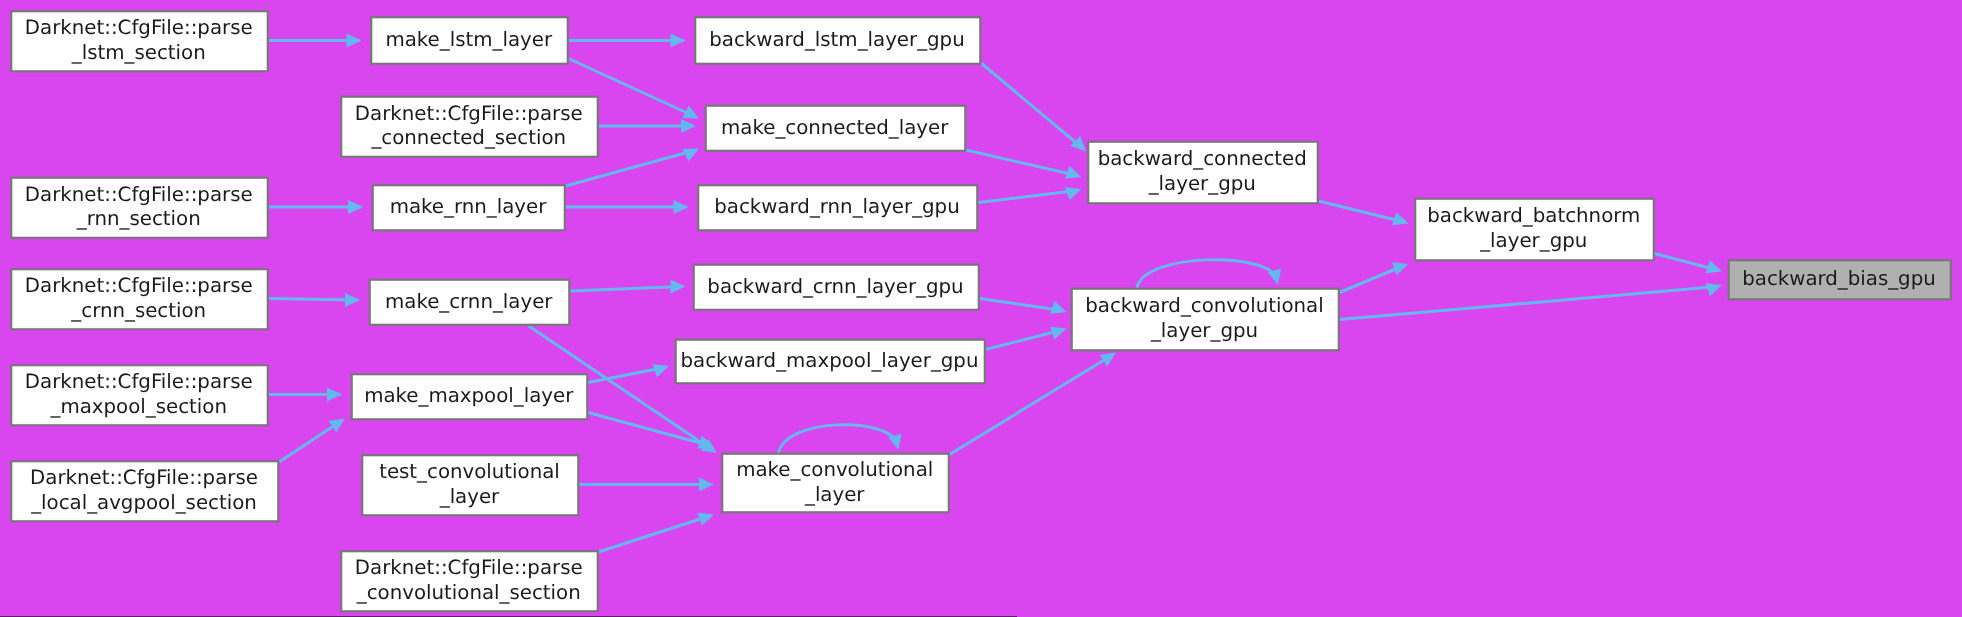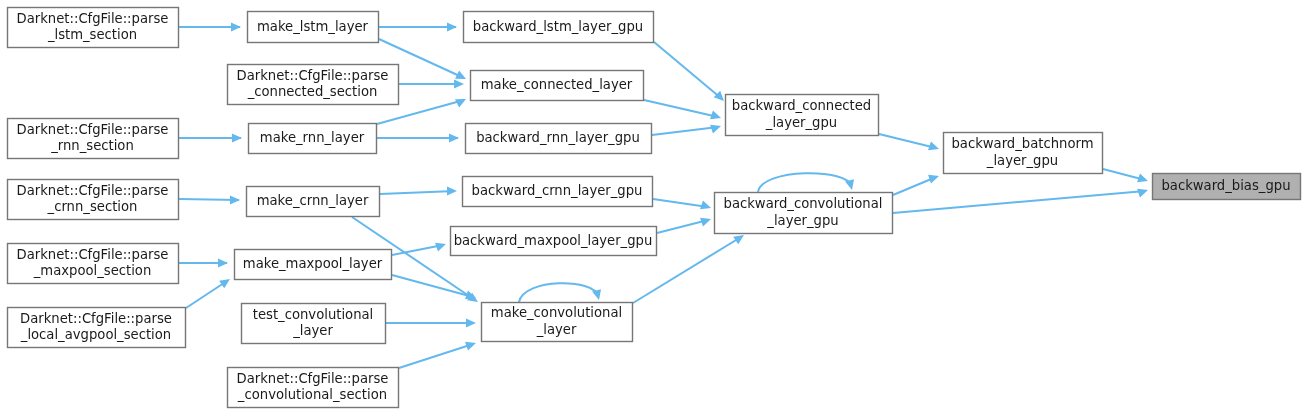--- a/index.html
+++ b/index.html
@@ -4,21 +4,21 @@
 <style>
   html, body {
     margin: 0;
     padding: 0;
     background: #000000;
   }
   #graph-root {
     position: relative;
     width: 1308px;
     height: 411px;
-    background: #ffffff;
+    background: #d946ef;
     overflow: hidden;
     font-family: "DejaVu Sans", sans-serif;
   }
   svg.graph-canvas {
     position: absolute;
     left: 0;
     top: 0;
     width: 1308px;
     height: 411px;
     display: block;

